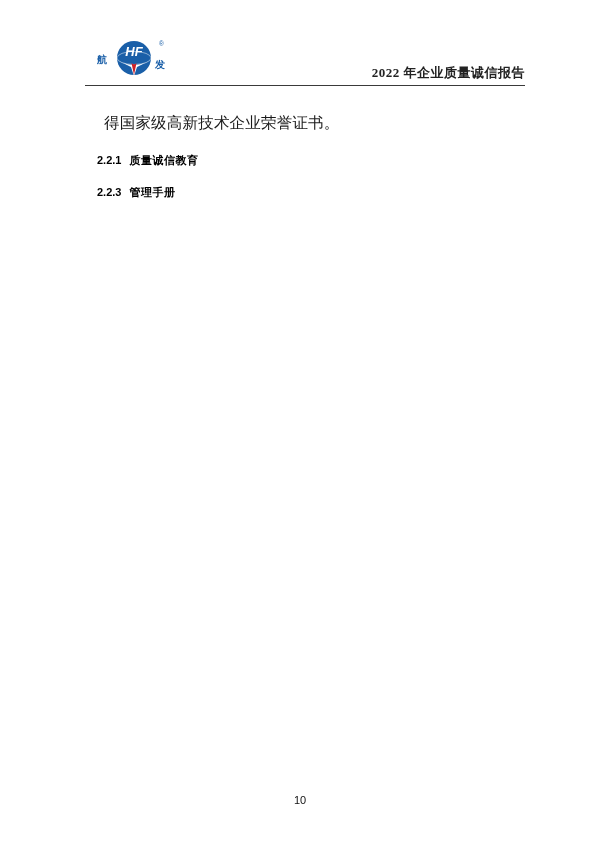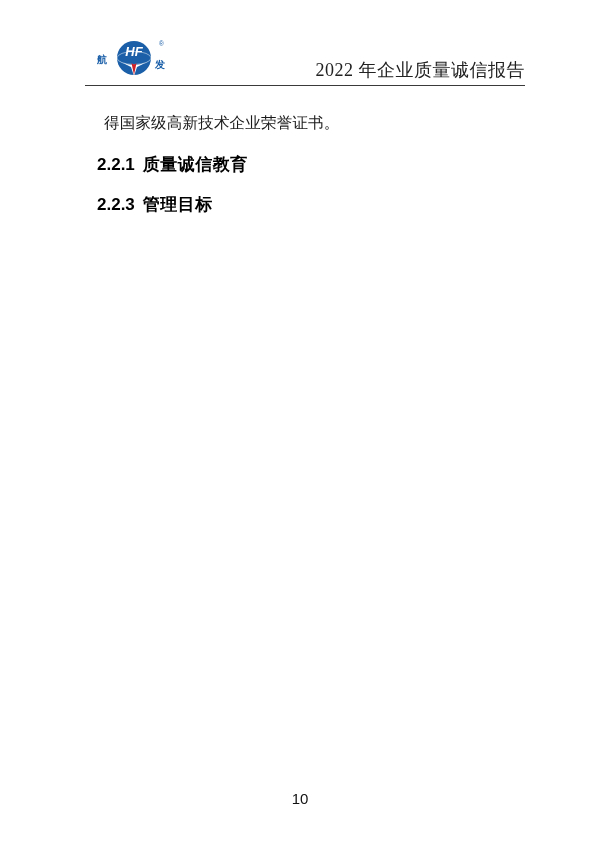--- a/index.html
+++ b/index.html
@@ -29,22 +29,22 @@
     left: 12px;
     top: 2px;
     width: 86px;
     height: 48px;
   }
   .header-title {
     position: absolute;
     right: 0;
     bottom: 2px;
     font-family: "Liberation Serif", "DejaVu Serif", serif;
-    font-size: 18px;
-    font-weight: 400;
+    font-size: 13px;
+    font-weight: 700;
     letter-spacing: 0.5px;
     color: #222222;
     white-space: nowrap;
   }
   .header-rule {
     position: absolute;
     left: 85px;
     top: 85px;
     width: 440px;
     height: 0;
@@ -67,40 +67,40 @@
   }
   .para.indent {
     text-indent: 2em;
   }
   .section-heading {
     margin: 0;
     padding-left: 9px;
     margin-top: 17px;
     margin-bottom: 17px;
     font-family: "Liberation Sans", "DejaVu Sans", sans-serif;
-    font-size: 17px;
+    font-size: 11px;
     font-weight: 700;
     color: #000000;
     letter-spacing: 0.5px;
   }
   .section-heading .sec-num {
     margin-right: 8px;
     letter-spacing: 0;
   }
   
   .footer {
     position: absolute;
     left: 0;
     top: 790px;
     width: 600px;
     text-align: center;
   }
   .page-number {
     font-family: "Liberation Sans", "DejaVu Sans", sans-serif;
-    font-size: 15px;
+    font-size: 11px;
     color: #111111;
   }
 </style>
 </head>
 <body>
 
 <div class="page">
 
   <div class="header">
     <svg class="logo" viewBox="0 0 86 48" xmlns="http://www.w3.org/2000/svg">
@@ -127,21 +127,21 @@
   <div class="content">
 
     <p class="para">得国家级高新技术企业荣誉证书。</p>
 
 
     <h2 class="section-heading"><span class="sec-num">2.2.1</span><span>质量诚信教育</span></h2>
 
 
 
 
-    <h2 class="section-heading"><span class="sec-num">2.2.3</span><span>管理目标</span></h2>
+    <h2 class="section-heading"><span class="sec-num">2.2.3</span><span>管理手册</span></h2>
 
   </div>
 
   <div class="footer">
     <span class="page-number">10</span>
   </div>
 
 </div>
 
 </body></html>

